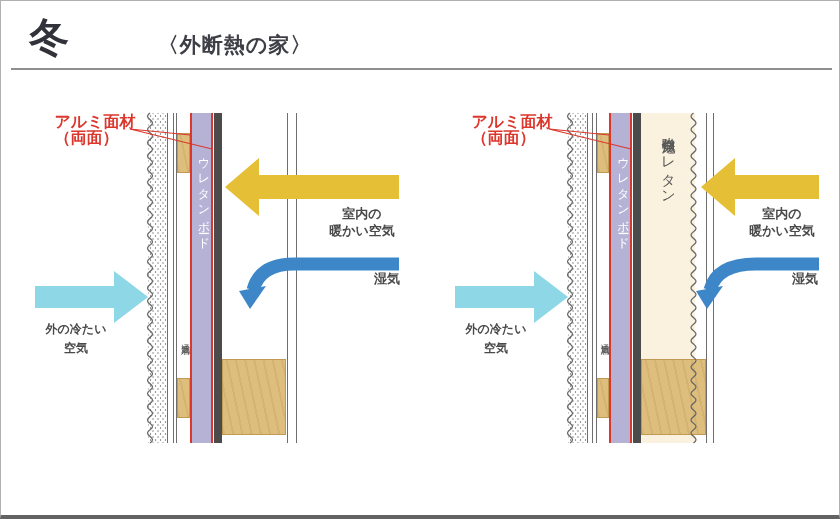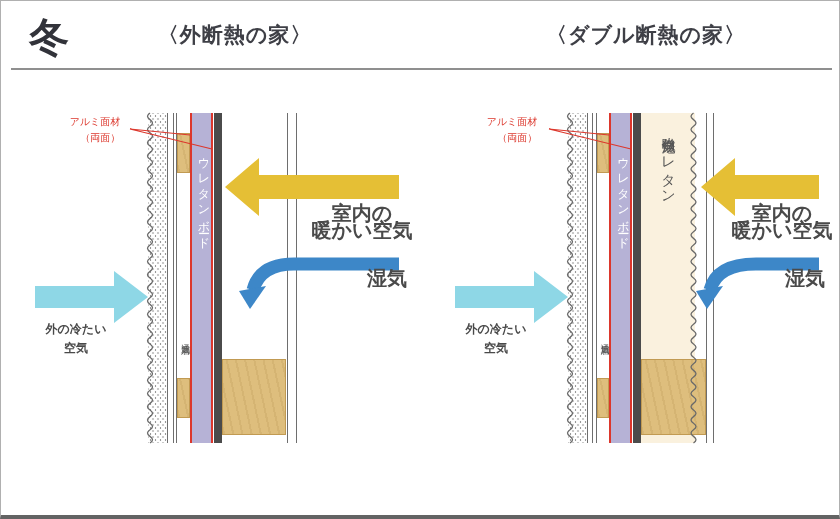--- a/index.html
+++ b/index.html
@@ -2,21 +2,21 @@
 <html style="--accent-red: #DC372C; --board-lavender: #B6B2D6; --dark-wall: #4B4B4B; --wood-tan: #DEBE7D; --foam-cream: #FAF1DE; --warm-yellow: #E5BF35; --cold-cyan: #8ED7E6; --moist-blue: #3D87C8; --text-dark: #4A4A4A;"><head>
 <meta charset="utf-8">
 <style>
   html,body{margin:0;padding:0;background:#fff;}
   .page{position:relative;width:840px;height:519px;background:#fff;
         border:1px solid #b0b0b0;border-bottom:4px solid #636363;
         box-sizing:border-box;overflow:hidden;
         font-family:"Liberation Sans",sans-serif;}
   .title{position:absolute;left:28px;top:14px;
          font:700 40px/1.1 "DejaVu Serif",serif;color:#32333a;}
-  .hdr{position:absolute;top:21px;transform:translateX(-50%);
+  .hdr{position:absolute;top:31px;transform:translateX(-50%);
        font:600 21px/1.2 "DejaVu Serif",serif;color:#3e3f46;
        letter-spacing:1px;white-space:nowrap;}
   .rule{position:absolute;left:10px;top:67px;width:821px;height:2px;background:#8f8f8f;}
 
   
   .layer{position:absolute;top:112px;height:330px;z-index:1;}
   .stipple{background-color:#fff;
            background-image:radial-gradient(#9a9a9a .8px,transparent 1.1px),
                             radial-gradient(#9a9a9a .8px,transparent 1.1px);
            background-size:5px 6px,5px 6px;background-position:0 0,2.5px 3px;
@@ -33,42 +33,41 @@
   
   .vtext{position:absolute;writing-mode:vertical-rl;text-orientation:upright;
          white-space:nowrap;z-index:4;}
   .board-label{font-size:12px;letter-spacing:2px;color:#fff;}
   .vent-label{font-size:9px;letter-spacing:1px;color:#555;}
   .foam-label{font-size:14px;letter-spacing:1px;color:#555;}
 
   
   .lab{position:absolute;transform:translateX(-50%);text-align:center;
        color:var(--text-dark);white-space:nowrap;z-index:4;font-weight:600;}
-  .lab15{font-size:20px;line-height:17px;}
+  .lab15{font-size:13px;line-height:17px;}
   .lab16{font-size:12px;line-height:19px;}
-  .redlab{position:absolute;transform:translateX(-50%);text-align:right;
-          color:var(--accent-red);font-weight:400;font-size:10px;line-height:16px;
+  .redlab{position:absolute;transform:translateX(-50%);text-align:left;
+          color:var(--accent-red);font-weight:700;font-size:16px;line-height:16px;
           white-space:nowrap;z-index:4;}
 
   svg.overlay{position:absolute;left:0;top:0;z-index:3;pointer-events:none;}
   .squig{fill:none;stroke:#6a6a6a;stroke-width:1.3px;}
   .leader{fill:none;stroke:var(--accent-red);stroke-width:1.2px;}
   .arr-cold{fill:var(--cold-cyan);}
   .arr-warm{fill:var(--warm-yellow);}
   .arr-moist-stroke{fill:none;stroke:var(--moist-blue);stroke-width:13px;}
   .arr-moist-head{fill:var(--moist-blue);}
 </style>
 </head>
 <body>
 
 <div class="page">
 
   <div class="title">冬</div>
   <div class="hdr" style="left:234px">〈外断熱の家〉</div>
-  <div class="hdr" style="left:645px">〈ダブル断熱の家〉</div>
   <div class="rule"></div>
 
   <div class="layer stipple" style="left:147px;width:19.5px"></div>
   <div class="layer vl" style="left:171.5px"></div>
   <div class="layer vl" style="left:175px"></div>
   <div class="wood" style="left:176px;top:132px;width:12.5px;height:40px"></div>
   <div class="wood" style="left:176px;top:377px;width:12.5px;height:40px"></div>
   <div class="layer redl" style="left:188.5px"></div>
   <div class="layer board" style="left:190.5px;width:19.5px"></div>
   <div class="layer redl" style="left:210px"></div>

